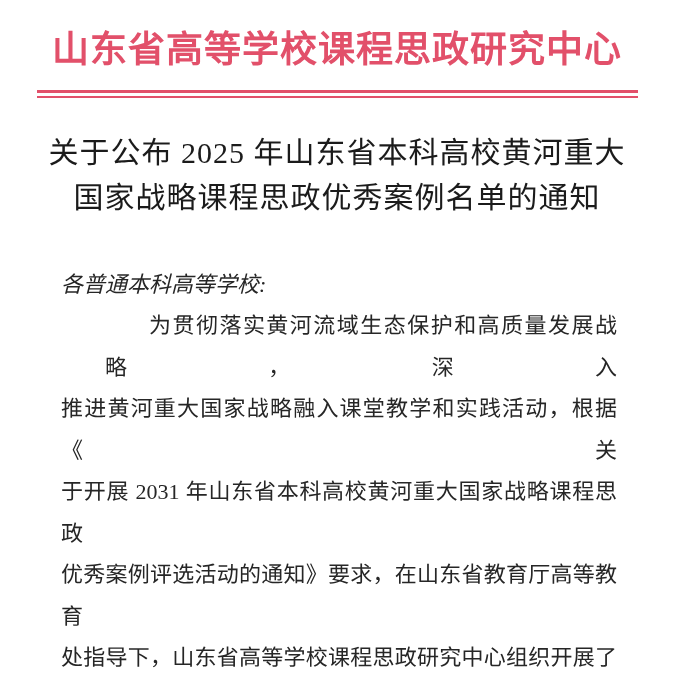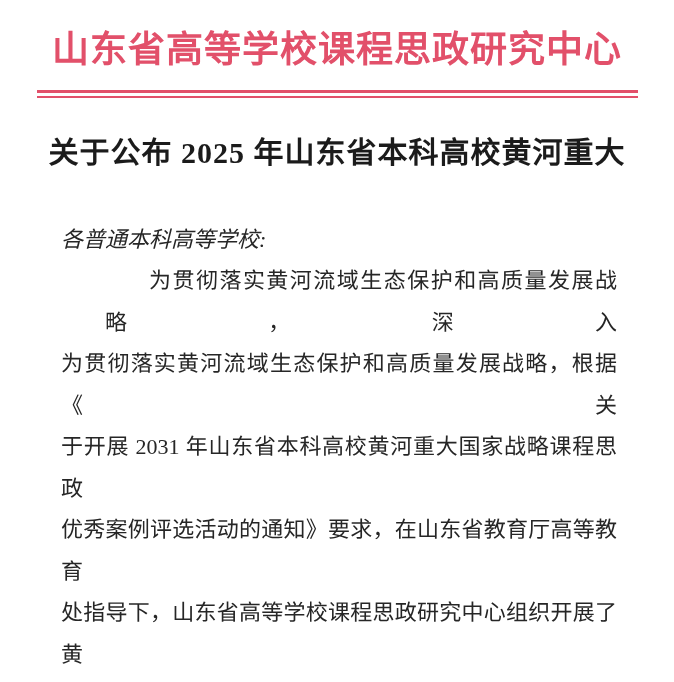--- a/index.html
+++ b/index.html
@@ -37,21 +37,21 @@
     height: 1.5px;
     margin: 3px auto 0 auto;
     background: var(--accent, #e2506a);
   }
   
   .doc-title {
     margin-top: 32px;
     text-align: center;
     font-size: 30px;
     line-height: 45px;
-    font-weight: bold;
+    font-weight: normal;
     color: #1b1b1b;
     letter-spacing: 1px;
   }
   
   .body-text {
     margin: 44px 57px 0 61px;
     font-size: 22px;
     line-height: 41.5px;
     color: #262626;
   }
@@ -72,25 +72,26 @@
 <body>
 
 <div class="page">
 
   <div class="org-header">山东省高等学校课程思政研究中心</div>
   <div class="rule-thick"></div>
   <div class="rule-thin"></div>
 
   <div class="doc-title">
     <div>关于公布 2025 年山东省本科高校黄河重大</div>
+    <div>国家战略课程思政优秀案例名单的通知</div>
   </div>
 
   <div class="body-text">
     <div class="salutation">各普通本科高等学校:</div>
     <div class="para-line first">为贯彻落实黄河流域生态保护和高质量发展战略，深入</div>
-    <div class="para-line">为贯彻落实黄河流域生态保护和高质量发展战略，根据《关</div>
+    <div class="para-line">推进黄河重大国家战略融入课堂教学和实践活动，根据《关</div>
     <div class="para-line">于开展 2031 年山东省本科高校黄河重大国家战略课程思政</div>
     <div class="para-line">优秀案例评选活动的通知》要求，在山东省教育厅高等教育</div>
     <div class="para-line">处指导下，山东省高等学校课程思政研究中心组织开展了黄</div>
 
   </div>
 
 </div>
 
 </body></html>

